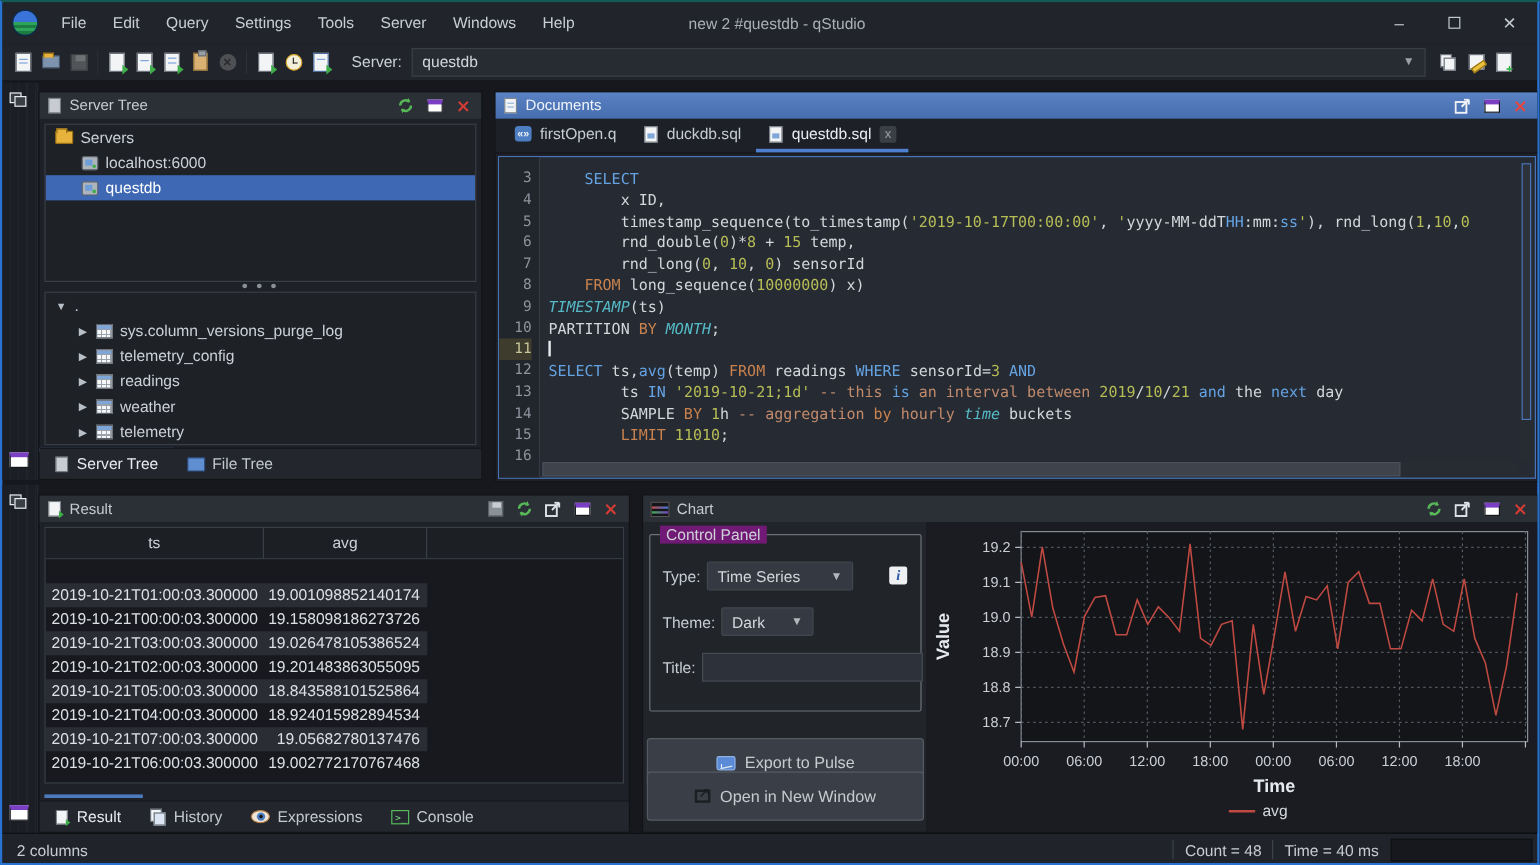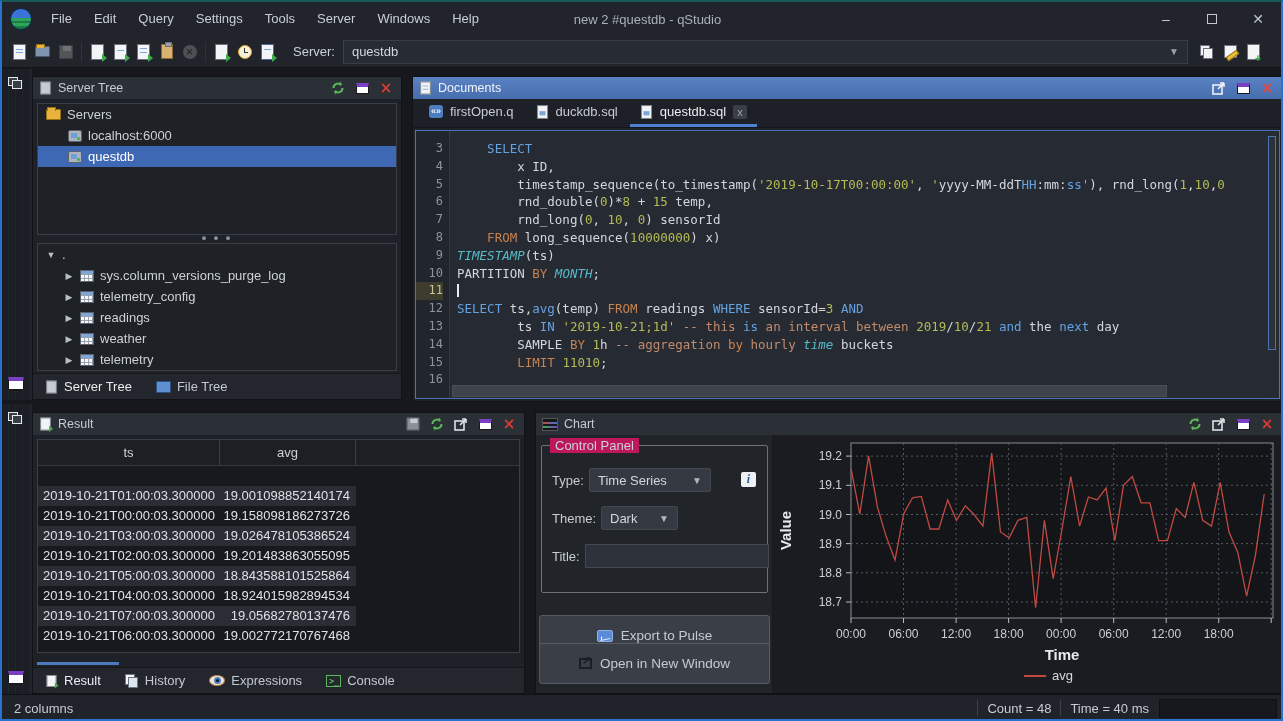--- a/index.html
+++ b/index.html
@@ -102,21 +102,21 @@
   .ico-eye{width:16px;height:11px;background:#f0e6d8;border:1px solid #b5804a;border-radius:50%;position:relative;}
   .ico-eye:before{content:"";position:absolute;left:4px;top:1px;width:7px;height:7px;background:#4d7ec2;border-radius:50%;}
   .ico-eye:after{content:"";position:absolute;left:6px;top:3px;width:3px;height:3px;background:#14161a;border-radius:50%;}
   .ico-console{width:15px;height:12px;background:#25292f;border:1px solid #57b85c;color:#7fd884;font-size:8px;line-height:11px;padding-left:2px;font-family:"DejaVu Sans Mono",monospace;}
   .ico-hist{width:14px;height:14px;position:relative;}
   .ico-hist i{position:absolute;width:10px;height:11px;background:#f2f4f6;border:1px solid #6c737c;}
   
   #chart-panel{left:533px;top:410px;width:748px;height:282px;background:#212429;}
   #ctrl{position:absolute;left:0;top:22px;width:237px;bottom:0;background:#212429;border-right:1px solid #17191d;}
   #groupbox{position:absolute;left:5px;top:10px;width:227px;height:148px;border:1px solid #6d727a;border-radius:2px;}
-  #groupbox .glabel{position:absolute;left:8px;top:-8px;background:#be185d;padding:0 5px;color:#ced2d8;font-size:13px;}
+  #groupbox .glabel{position:absolute;left:8px;top:-8px;background:#701a75;padding:0 5px;color:#ced2d8;font-size:13px;}
   .crow-label{position:absolute;color:#c8cdd3;font-size:13px;}
   .combo{position:absolute;height:24px;background:#343942;color:#d3d7dc;font-size:13px;display:flex;align-items:center;padding:0 8px;border:1px solid #42474f;border-radius:2px;}
   .combo .arrow{margin-left:auto;color:#b2b7be;font-size:10px;}
   #title-input{position:absolute;height:24px;background:#2d3139;border:1px solid #454a52;}
   #info-btn{position:absolute;width:15px;height:15px;background:#eef0f2;color:#2a57a8;font-family:"Liberation Serif",serif;font-weight:bold;font-style:italic;font-size:12px;text-align:center;line-height:15px;border-radius:2px;}
   .bigbtn{position:absolute;left:3px;width:231px;height:41px;background:#3a3f47;border:1px solid #565b63;border-radius:3px;color:#c6cbd1;font-size:13.5px;display:flex;align-items:center;justify-content:center;gap:8px;}
   .ico-pulse{width:16px;height:12px;background:#5b8bd6;border:1px solid #8fb2e4;border-radius:2px;position:relative;}
   .ico-pulse:before{content:"";position:absolute;left:2px;top:5px;width:10px;height:3px;background:linear-gradient(105deg,transparent 0 1px,#fff 1px 2px,transparent 2px);
      border-bottom:1.5px solid #dce8f8;transform:rotate(-12deg);}
   .ico-newwin{width:13px;height:11px;border:2px solid #1b1e23;position:relative;}

